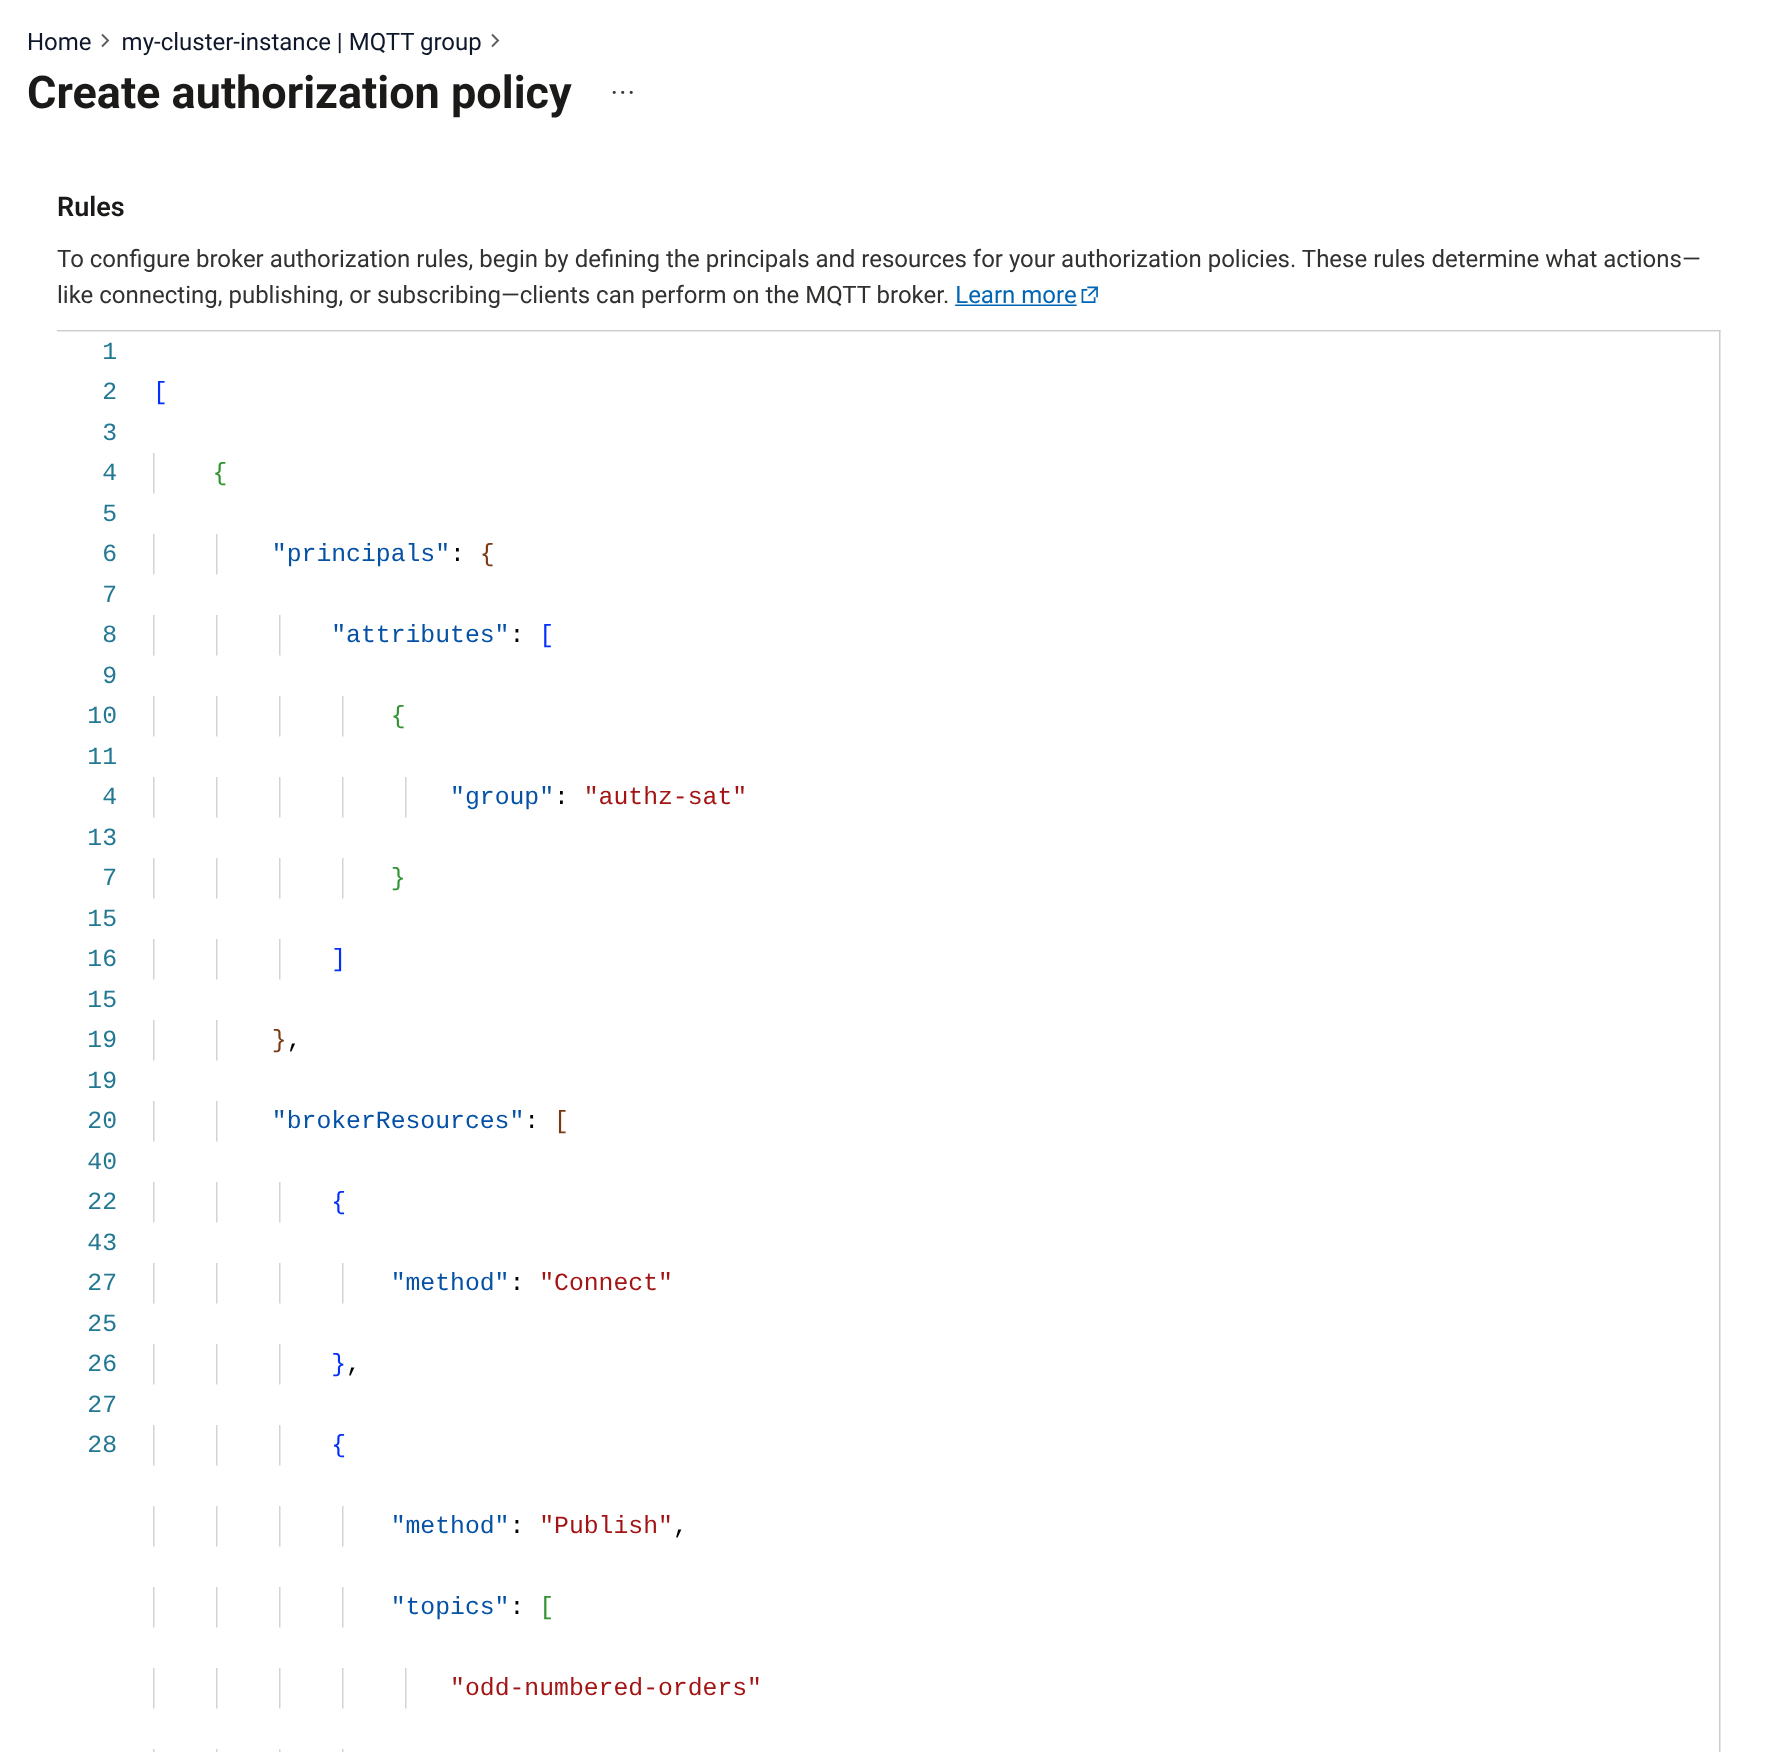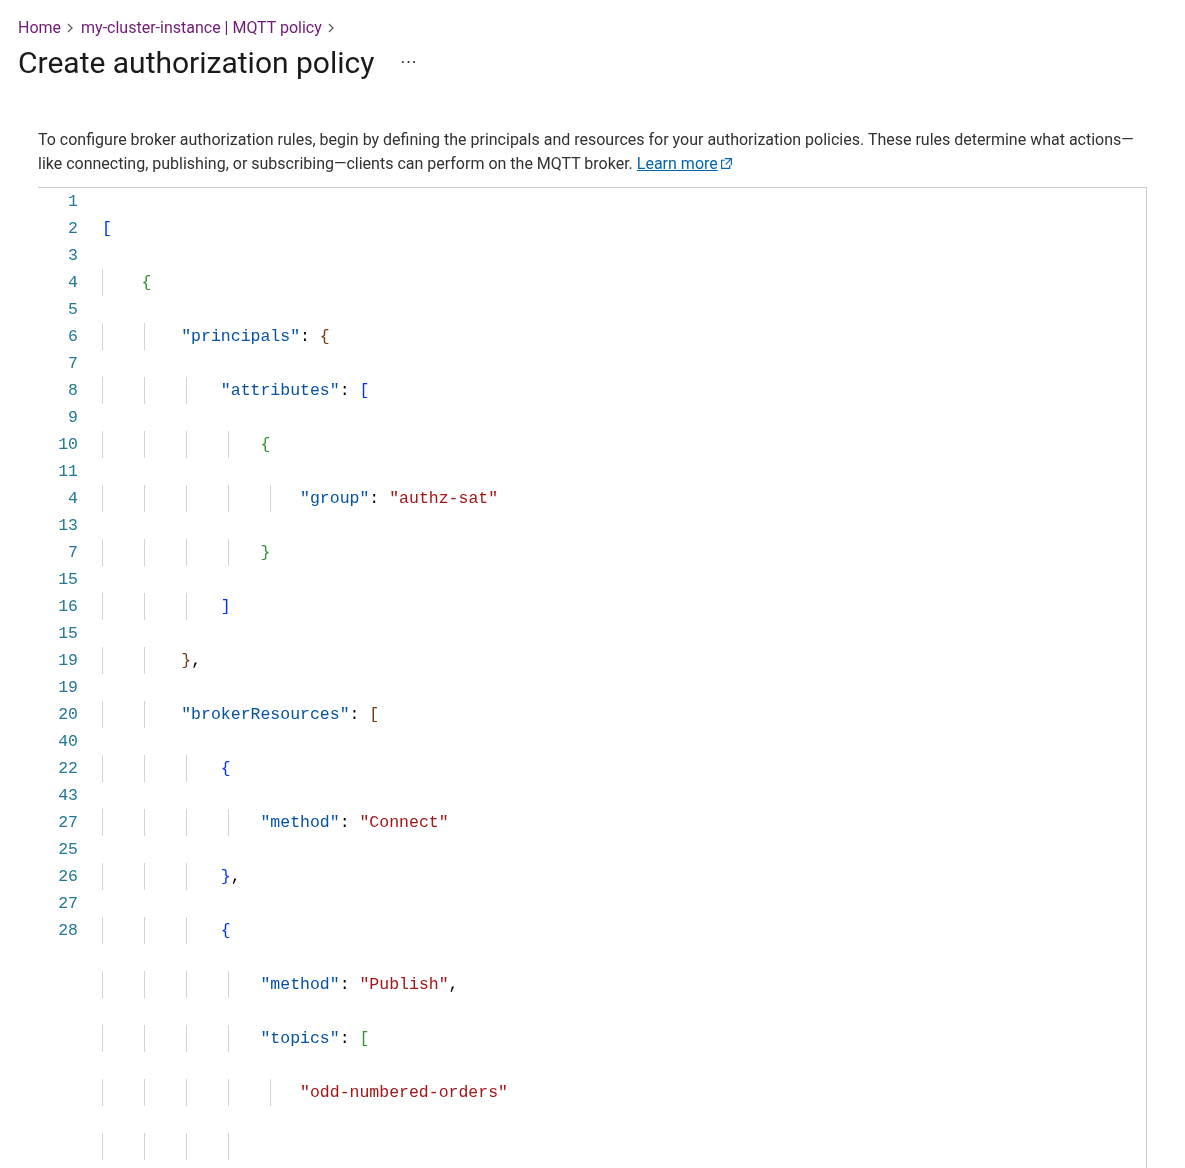--- a/index.html
+++ b/index.html
@@ -12,36 +12,36 @@
     background: #ffffff;
   }
   .breadcrumb {
     display: flex;
     align-items: center;
     gap: 6px;
     font-size: 16px;
     margin-bottom: 8px;
   }
   .breadcrumb a {
-    color: #701a75;
+    color: #0f172a;
     text-decoration: none;
     cursor: pointer;
     text-align: center;
   }
   .breadcrumb .sep { color: #605e5c; font-size: 14px; }
   .page-title-row {
     display: flex;
     align-items: center;
     gap: 18px;
     margin-bottom: 48px;
   }
   h1.page-title {
     margin: 0;
     font-size: 30px;
-    font-weight: 400;
+    font-weight: 700;
     color: #1b1a19;
   }
   .ellipsis-btn {
     font-size: 18px;
     color: #323130;
     cursor: pointer;
     padding: 4px 8px;
     line-height: 1;
     letter-spacing: 1px;
   }
@@ -116,34 +116,35 @@
 </head>
 <body>
 
 <nav class="breadcrumb">
   <a>Home</a>
   <span class="sep">
     <svg width="8" height="10" viewBox="0 0 8 10">
         <path d="M1 1 L5 5 L1 9" stroke="#605e5c" stroke-width="1.3" fill="none"></path>
       </svg>
   </span>
-  <a>my-cluster-instance | MQTT policy</a>
+  <a>my-cluster-instance | MQTT group</a>
   <span class="sep">
     <svg width="8" height="10" viewBox="0 0 8 10">
         <path d="M1 1 L5 5 L1 9" stroke="#605e5c" stroke-width="1.3" fill="none"></path>
       </svg>
   </span>
 </nav>
 
 <div class="page-title-row">
   <h1 class="page-title">Create authorization policy</h1>
   <span class="ellipsis-btn">···</span>
 </div>
 
 <div class="section">
+  <h2 class="section-heading">Rules</h2>
   <div class="section-desc">
     <span>To configure broker authorization rules, begin by defining the principals and resources for your authorization policies. These rules determine what actions—like connecting, publishing, or subscribing—clients can perform on the MQTT broker. </span><a class="learn-more"><span>Learn more</span><span class="ext-icon"><svg width="13" height="13" viewBox="0 0 16 16">
             <path d="M6 2h8v8M14 2L7 9" stroke="#0065b3" stroke-width="1.4" fill="none"></path>
             <path d="M12 10v4H2V4h4" stroke="#0065b3" stroke-width="1.4" fill="none"></path>
           </svg></span></a>
   </div>
 
   <div class="code-editor">
     <div class="gutter" id="gutter">
         <div class="ln">1</div>

